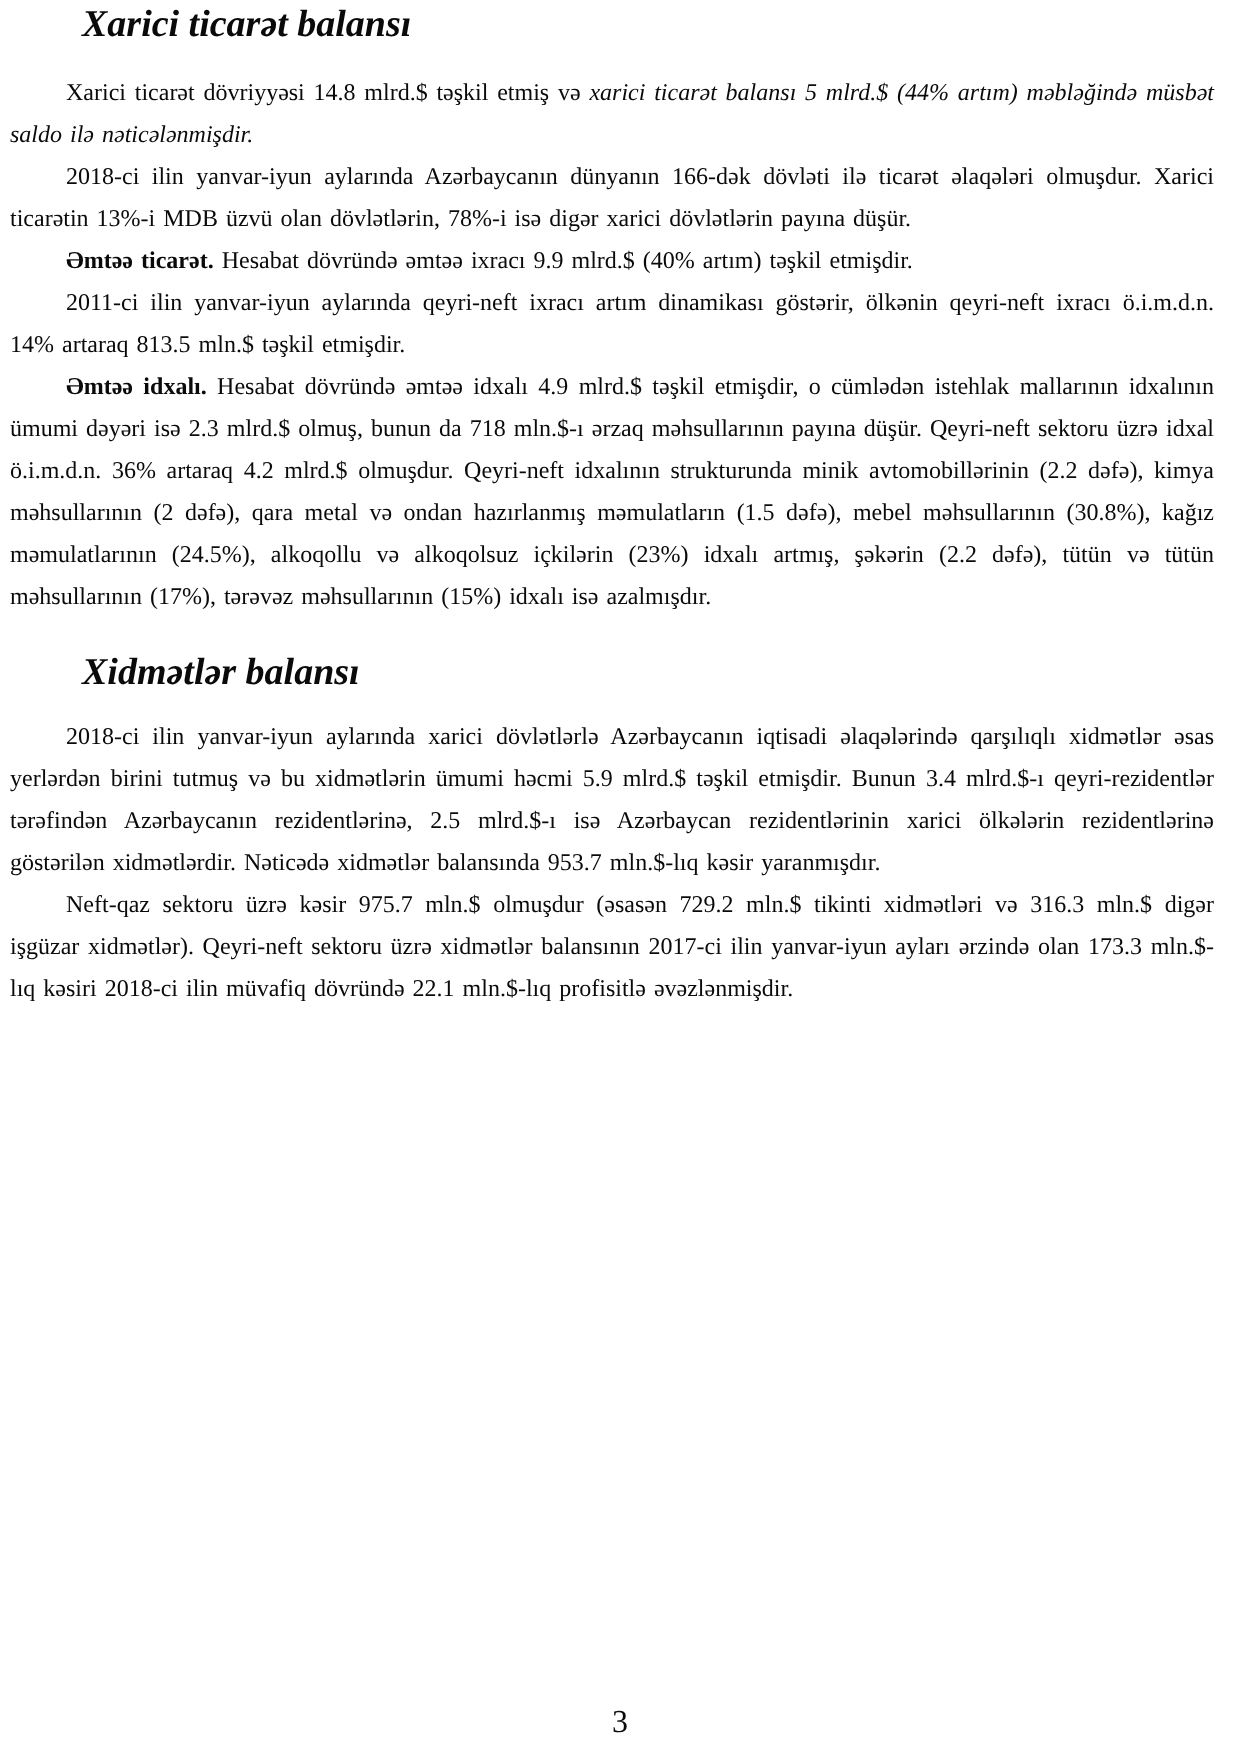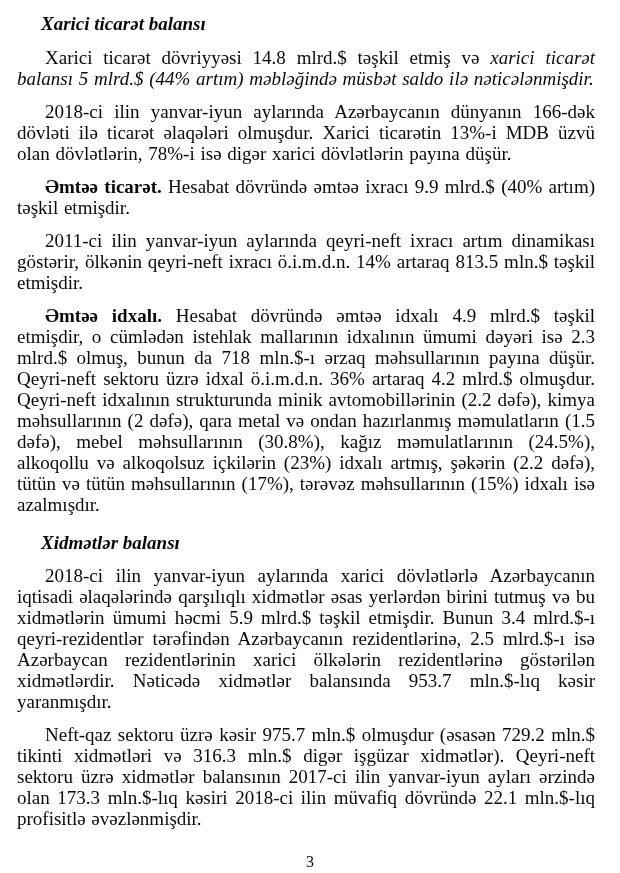--- a/index.html
+++ b/index.html
@@ -9,37 +9,37 @@
     position: relative;
     overflow: hidden;
     font-family: "Liberation Serif", "DejaVu Serif", serif;
     color: #0a0a0a;
   }
   .page {
     position: relative;
     width: 620px;
     height: 873px;
     box-sizing: border-box;
-    padding: 13px 13px 0 5px;
+    padding: 2px 13px 0 5px;
     border-radius: 25px;
   }
   .section-heading {
     font-size: 19px;
     line-height: 21px;
     font-weight: bold;
     font-style: italic;
     margin: 0 0 13px 36px;
   }
   .section-heading.second {
     margin-top: 17px;
     margin-bottom: 11px;
   }
   .body-text p {
-    margin: 12px;
-    font-size: 19px;
+    margin: 0;
+    font-size: 12px;
     line-height: 21px;
     text-align: justify;
     text-indent: 28px;
     word-spacing: 1px;
   }
   .run-bold   { font-weight: bold; }
   .run-italic { font-style: italic; }
   .page-number {
     position: absolute;
     left: 0;

